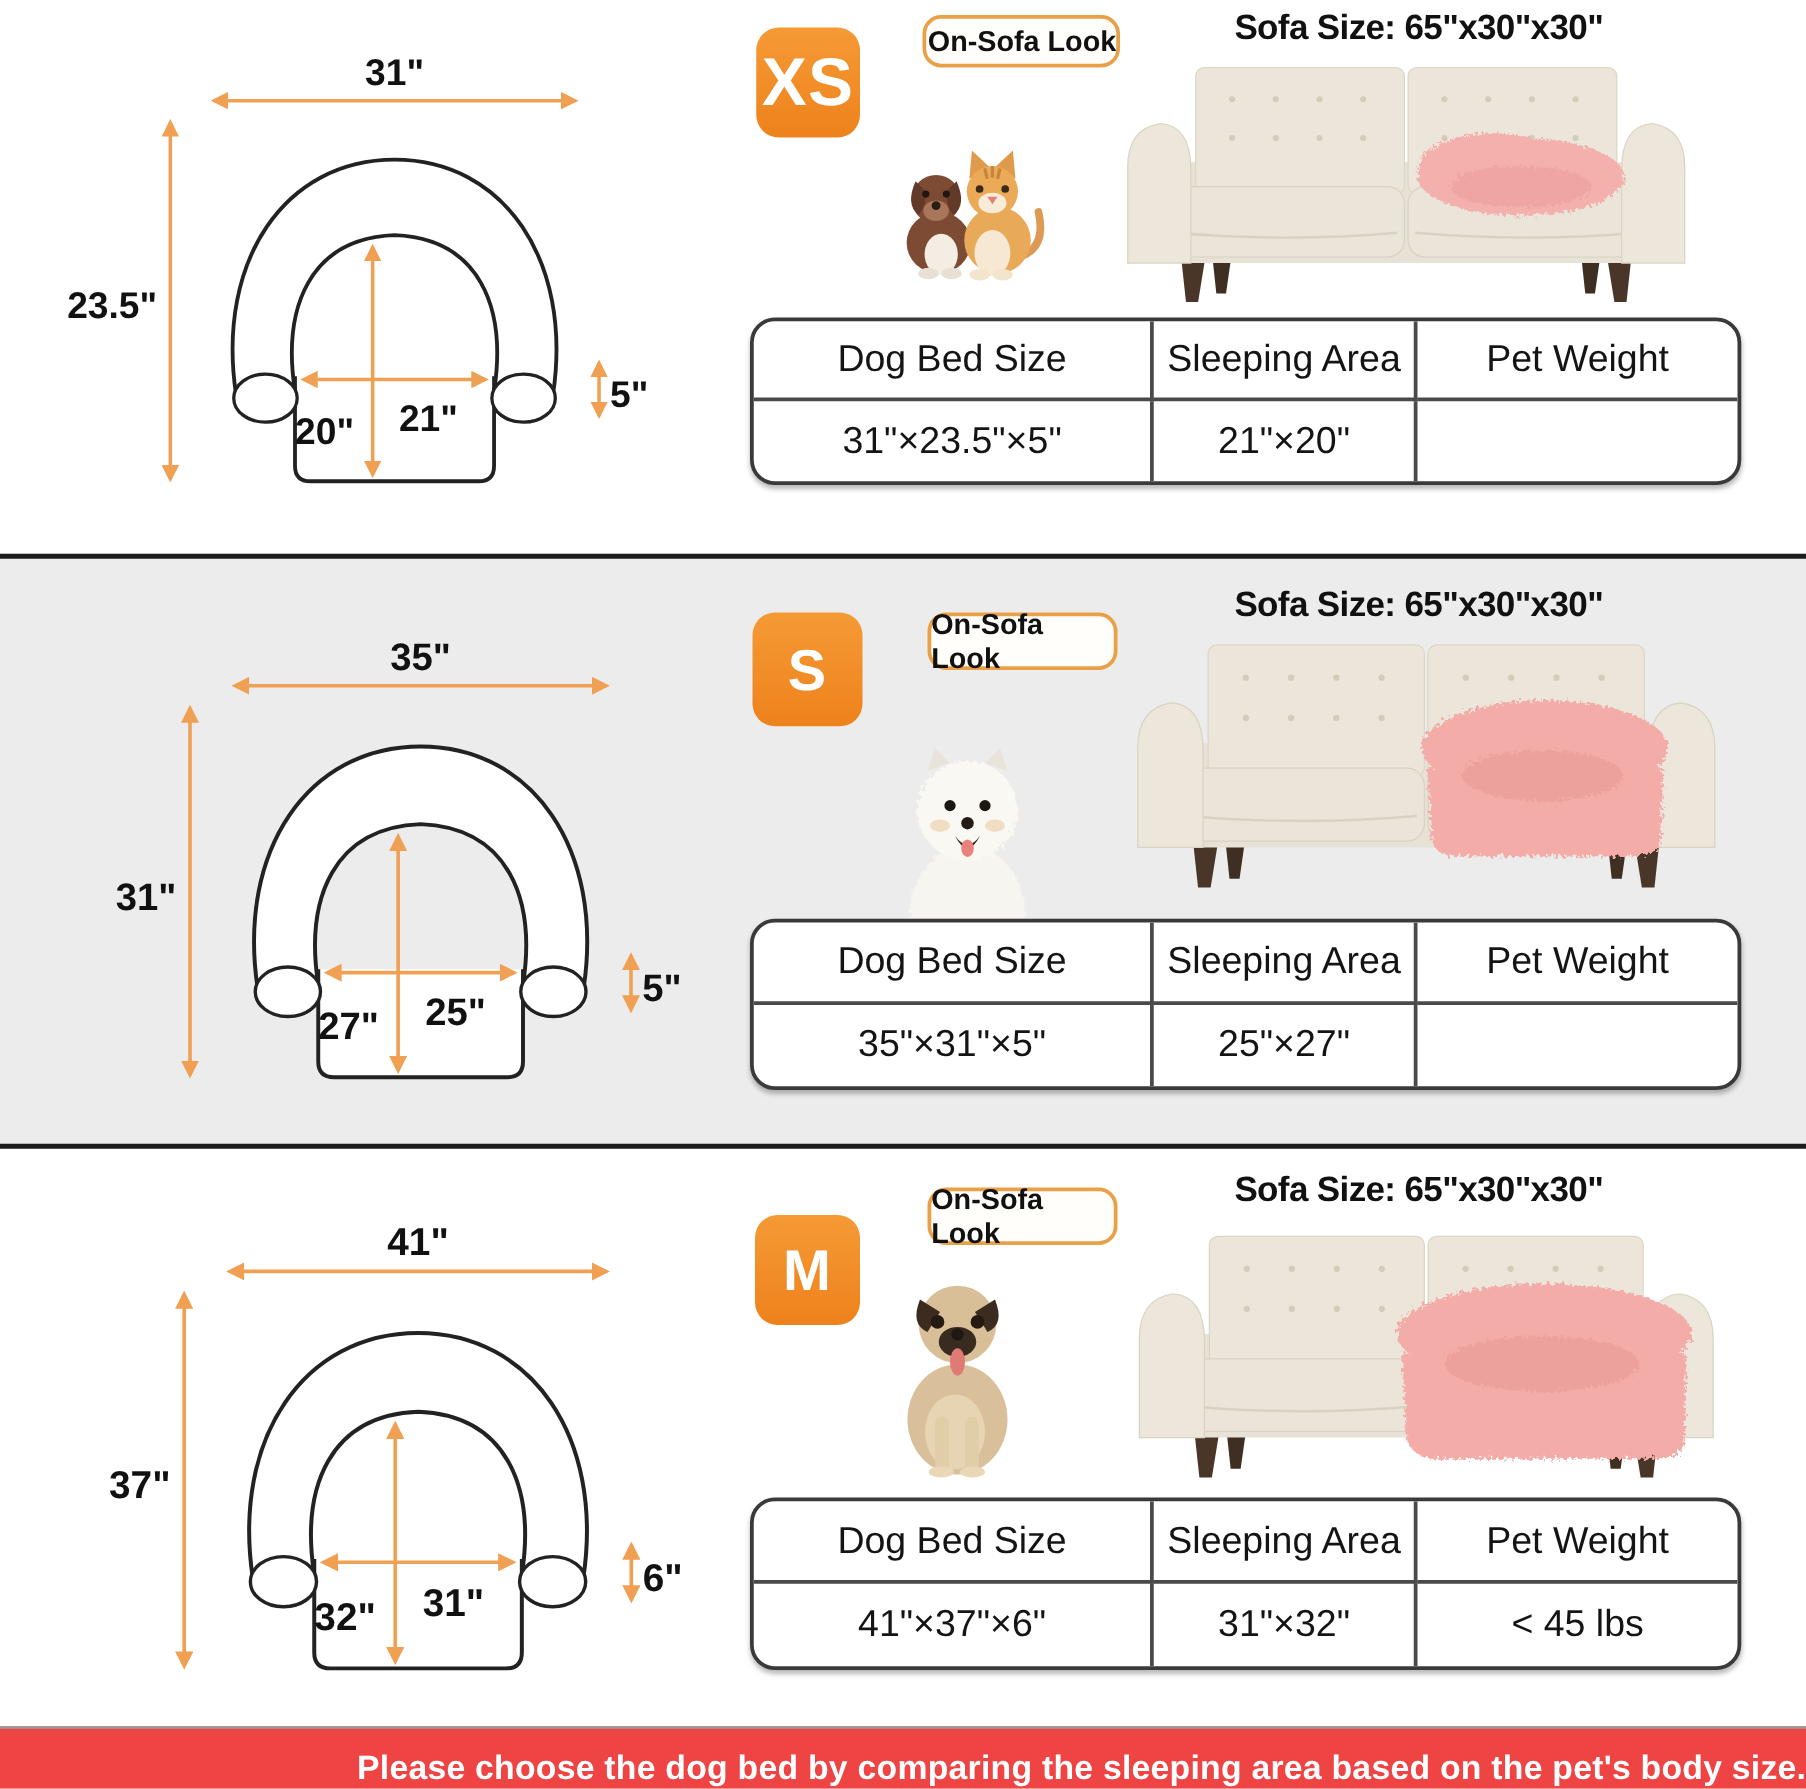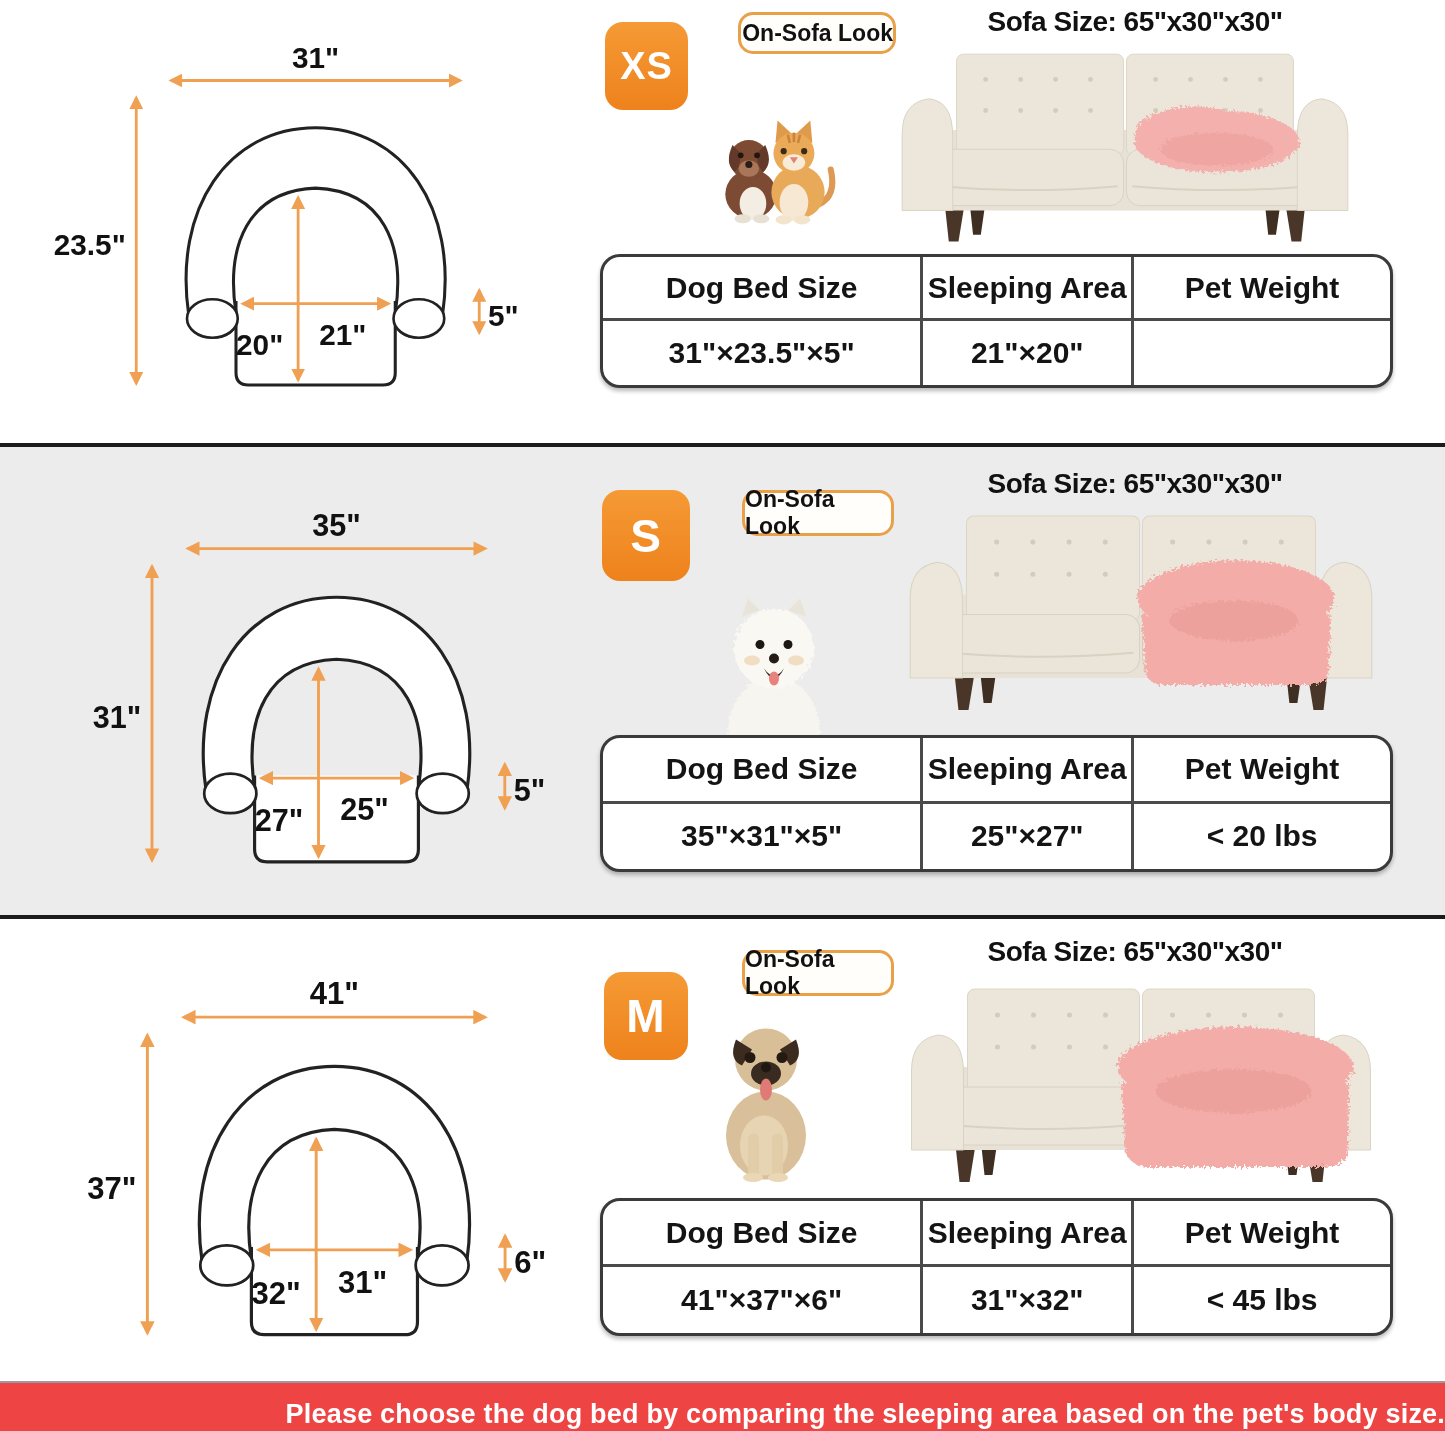--- a/index.html
+++ b/index.html
@@ -13,21 +13,21 @@
          background:linear-gradient(180deg,#f59a35,#ee821c);border-radius:18px;
          color:#fff;font-weight:bold;letter-spacing:1px;}
   .pill{position:absolute;display:flex;align-items:center;justify-content:flex-end;
         background:#fffefb;border:3px solid #e9a149;border-radius:15px;box-sizing:border-box;}
   .pill span{font-weight:bold;font-size:23px;color:#111;}
   .sofa-title{position:absolute;transform:translateX(-50%);font-weight:bold;font-size:28px;
               letter-spacing:-0.5px;white-space:nowrap;color:#111;}
   .spec-table{position:absolute;display:grid;grid-template-columns:40.7% 26.8% 32.5%;
               grid-template-rows:1fr 1fr;background:#fff;border:3px solid #3a3a3a;border-radius:20px;
               overflow:hidden;box-sizing:border-box;box-shadow:0 3px 4px rgba(0,0,0,.28);}
-  .cell{display:flex;align-items:center;justify-content:center;font-weight:bold;font-size:30px;color:#141414;}
+  .cell{display:flex;align-items:center;justify-content:center;font-weight:normal;font-size:30px;color:#141414;}
   .cell.hdr{border-bottom:3px solid #4a4a4a;}
   .cell.vline{border-right:3px solid #4a4a4a;}
   .footer-note{position:absolute;left:0;top:1381px;width:1445px;height:64px;background:#ef4444;
                border-top:2px solid #9b9b9b;display:flex;align-items:center;justify-content:flex-end;box-sizing:border-box;}
   .footer-note span{color:#fff;font-weight:bold;font-size:27px;letter-spacing:0.2px;}
   .dim-label{font-weight:bold;font-size:34px;fill:#111;}
 </style>
 </head>
 <body>
 
@@ -49,21 +49,21 @@
       <line x1="222" y1="299" x2="388" y2="299" stroke="#F0A052" stroke-width="3.2" marker-start="url(#ah1)" marker-end="url(#ah1)"></line>
       <line x1="285" y1="178" x2="285" y2="386" stroke="#F0A052" stroke-width="3.2" marker-start="url(#ah1)" marker-end="url(#ah1)"></line>
       <line x1="492" y1="284" x2="492" y2="332" stroke="#F0A052" stroke-width="3.2" marker-start="url(#ah1)" marker-end="url(#ah1)"></line>
       <text class="dim-label" x="305" y="30" text-anchor="middle">31"</text>
       <text class="dim-label" x="88" y="243" text-anchor="end">23.5"</text>
       <text class="dim-label" x="336" y="346" text-anchor="middle">21"</text>
       <text class="dim-label" x="268" y="358" text-anchor="end">20"</text>
       <text class="dim-label" x="502" y="324" text-anchor="start">5"</text>
     </svg>
 
-    <div class="badge" style="left:605px;top:22px;width:83px;height:88px;font-size:38px;">XS</div>
+    <div class="badge" style="left:605px;top:22px;width:83px;height:88px;font-size:54px;">XS</div>
     <div class="pill" style="left:738px;top:12px;width:158px;height:42px;">
       <span>On-Sofa Look</span>
     </div>
     <div class="sofa-title" style="left:1135px;top:6px;">Sofa Size: 65"x30"x30"</div>
 
     <svg class="abs" style="left:712px;top:106px;width:128px;height:118px;" viewBox="0 0 125 115">
       <path d="M 104,96 Q 122,88 116,62" stroke="#dd9a55" stroke-width="6" fill="none" stroke-linecap="round"></path>
       <ellipse cx="38" cy="86" rx="25" ry="24" fill="#7d4b33"></ellipse>
       <ellipse cx="40" cy="95" rx="13" ry="16" fill="#f3ede4"></ellipse>
       <ellipse cx="30" cy="110" rx="8" ry="4.5" fill="#e8e0d2"></ellipse>
@@ -239,21 +239,20 @@
         <ellipse cx="350" cy="118" rx="64" ry="20" fill="#eb9d98" opacity="0.75"></ellipse>
       </g>
     </svg>
 
     <div class="spec-table" style="left:600px;top:288px;width:793px;height:137px;">
       <div class="cell hdr vline">Dog Bed Size</div>
       <div class="cell hdr vline">Sleeping Area</div>
       <div class="cell hdr">Pet Weight</div>
       <div class="cell vline">35"×31"×5"</div>
       <div class="cell vline">25"×27"</div>
-      <div class="cell">&lt; 20 lbs</div>
     </div>
   </section>
 
   <section class="row" style="top:919px;height:462px;">
     <svg class="abs" style="left:45px;top:58px;width:515px;height:365px;" viewBox="0 0 540 400">
       <defs>
         <marker id="ah3" viewBox="0 0 10 10" refX="8" refY="5" markerWidth="5" markerHeight="5" orient="auto-start-reverse">
           <path d="M0,0 L10,5 L0,10 z" fill="#F0A052"></path>
         </marker>
       </defs>

